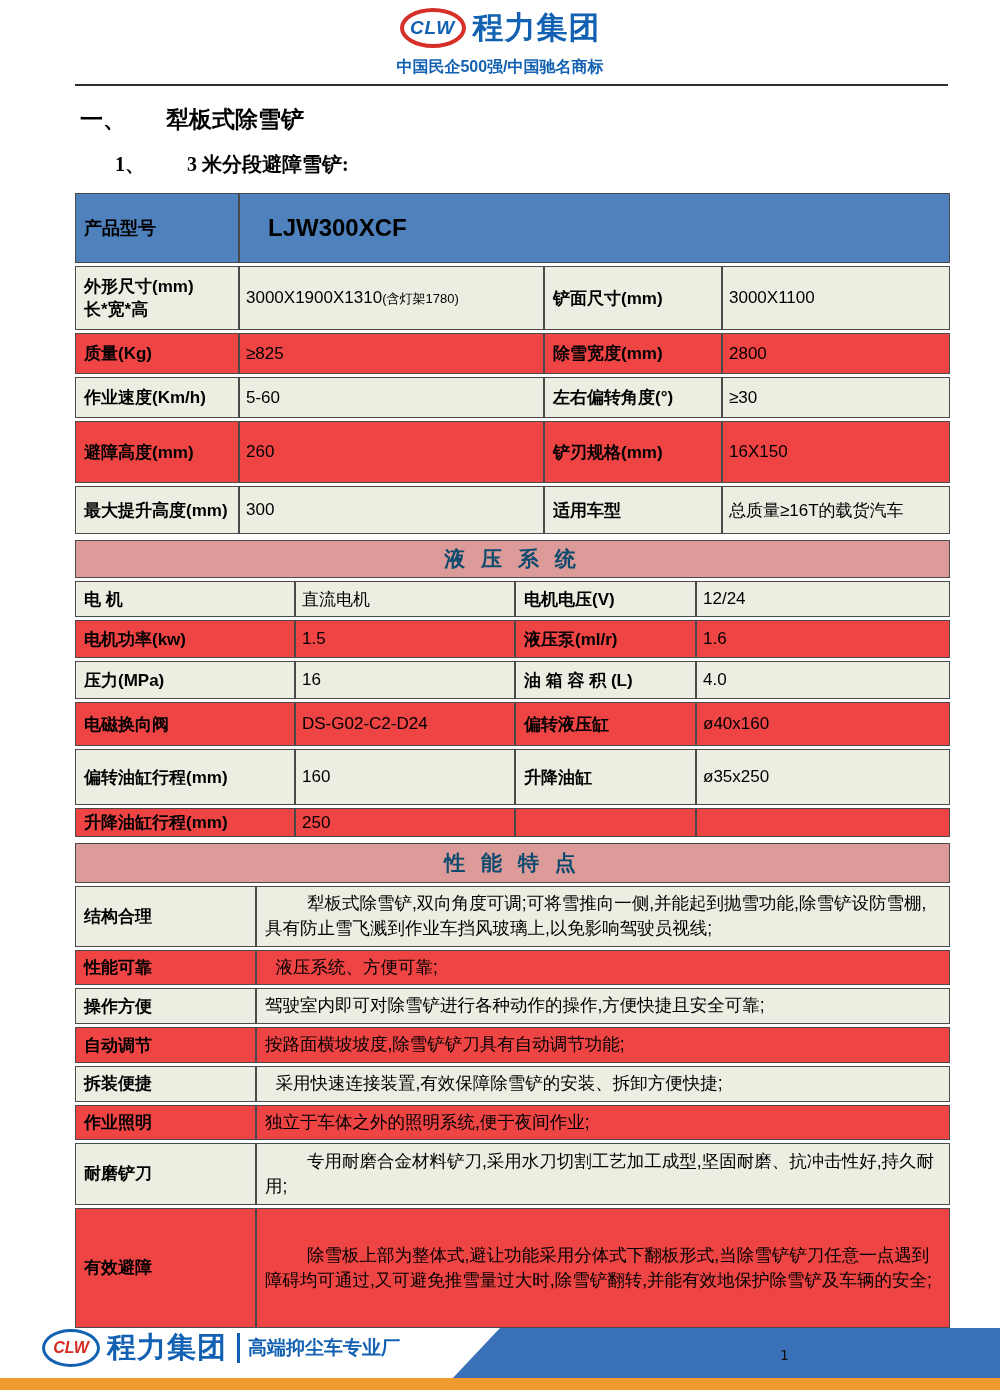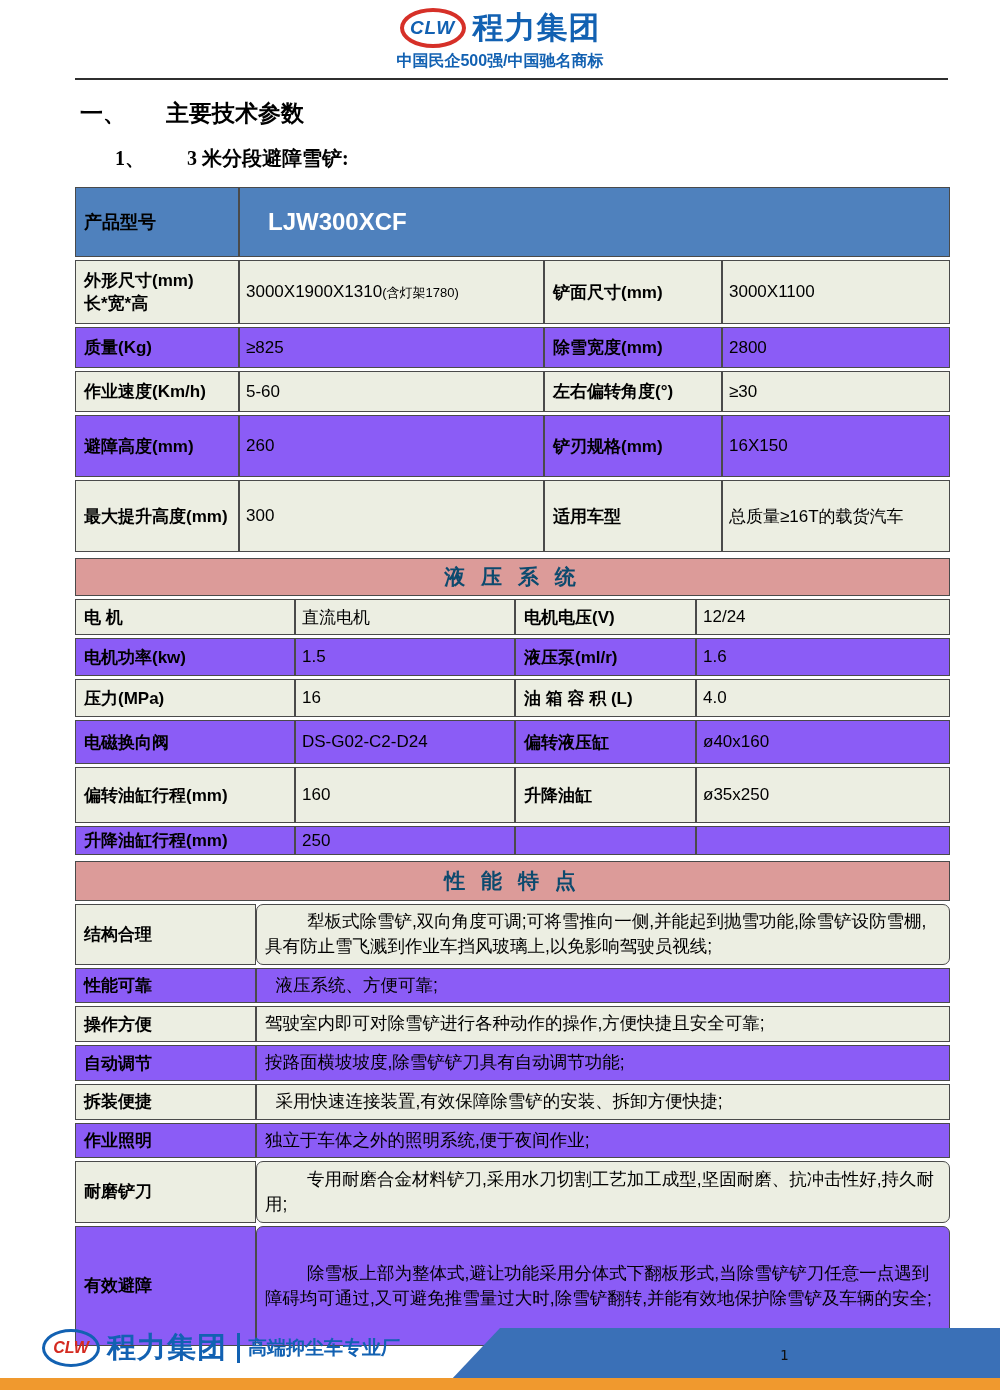--- a/index.html
+++ b/index.html
@@ -6,47 +6,47 @@
   body{font-family:"Liberation Sans",sans-serif;background:#ffffff;}
   .page{position:relative;width:1000px;height:1390px;background:#fff;overflow:hidden;}
 
   
   .header{padding-top:7px;text-align:center;}
   .logo-row{display:flex;justify-content:center;align-items:center;gap:7px;}
   .oval-top{width:58px;height:32px;border:4px solid #d63028;border-radius:50%;
     display:flex;align-items:center;justify-content:center;
     color:#1261b2;font-weight:bold;font-style:italic;font-size:19px;letter-spacing:1px;}
   .brand-top{font-size:31px;font-weight:bold;color:#1261b2;letter-spacing:1px;}
-  .tagline-top{margin-top:2px;color:#1261b2;font-weight:bold;font-size:16px;}
+  .tagline-top{margin-top:8px;color:#1261b2;font-weight:bold;font-size:16px;}
   .rule{height:2px;background:#2f2f2f;width:873px;margin:6px 0 0 75px;}
 
   
   .content{margin-left:75px;width:875px;}
   .h1{display:flex;gap:40px;margin:18px 0 0 5px;
       font-family:"Liberation Serif",serif;font-weight:bold;font-size:23px;color:#000;}
   .h2{display:flex;gap:42px;margin:16px 0 12px 40px;
       font-family:"Liberation Serif",serif;font-weight:bold;font-size:20px;color:#000;}
 
   
   table{border-collapse:separate;border-spacing:0 3px;width:875px;table-layout:fixed;}
   td{border:1px solid #4a4a4a;font-size:17px;color:#000;padding:2px 6px;vertical-align:middle;
      overflow:hidden;}
-  tr.blue td{background:#8b5cf6;}
+  tr.blue td{background:#ef4444;}
   tr.green td{background:#eceee2;}
   tr.model td{background:#4f81bd;}
   td.lab{font-weight:bold;padding-left:8px;}
   td.val{}
   .pre{white-space:pre-line;}
   .model-label{font-weight:bold;font-size:18px;padding-left:8px;}
-  .model-value{color:#ffffff;font-weight:bold;font-size:24px;padding-left:28px;}
+  .model-value{color:#000000;font-weight:bold;font-size:24px;padding-left:28px;}
   .small-suffix{font-size:13px;}
   tr.sec td{background:#dc9b99;color:#0c4a6e;text-align:center;font-weight:bold;
     font-size:21px;letter-spacing:5px;}
   .feat-text{line-height:1.45;font-size:17.5px;padding:4px 8px;}
-  .indent{text-indent:2.4em;border-radius:7px;}
+  .indent{text-indent:2.4em;}
 
   
   .footer-logo{position:absolute;left:42px;top:1328px;display:flex;align-items:center;}
   .oval-bottom{width:52px;height:32px;border:3px solid #1261b2;border-radius:50%;
     display:flex;align-items:center;justify-content:center;
     color:#d42a20;font-weight:bold;font-style:italic;font-size:16px;flex:none;}
   .brand-bottom{font-size:29px;font-weight:bold;color:#1261b2;margin-left:7px;letter-spacing:1px;}
   .sep{width:3px;height:30px;background:#1261b2;margin:0 8px 0 10px;}
   .tag-bottom{color:#1261b2;font-weight:bold;font-size:19px;}
   .footer-band{position:absolute;right:0;top:1328px;width:550px;height:53px;background:#3a70b7;
@@ -68,21 +68,21 @@
       <span class="brand-top">程力集团</span>
     </div>
     <div class="tagline-top">中国民企500强/中国驰名商标</div>
     <div class="rule"></div>
   </div>
 
   <div class="content">
 
     <div class="h1">
       <span>一、</span>
-      <span>主要技术参数</span>
+      <span>犁板式除雪铲</span>
     </div>
     <div class="h2">
       <span>1、</span>
       <span>3 米分段避障雪铲:</span>
     </div>
 
     <table>
       <colgroup>
           <col style="width:164px">
           <col style="width:305px">
@@ -112,21 +112,21 @@
         <td class="val">5-60</td>
         <td class="lab">左右偏转角度(°)</td>
         <td class="val">≥30</td>
       </tr>
       <tr class="blue" style="height:62px">
         <td class="lab">避障高度(mm)</td>
         <td class="val">260</td>
         <td class="lab">铲刃规格(mm)</td>
         <td class="val">16X150</td>
       </tr>
-      <tr class="green" style="height:72px">
+      <tr class="green" style="height:48px">
         <td class="lab">最大提升高度(mm)</td>
         <td class="val">300</td>
         <td class="lab">适用车型</td>
         <td class="val">总质量≥16T的载货汽车</td>
       </tr>
     </tbody>
       </table>
 
     <table>
       <colgroup>

